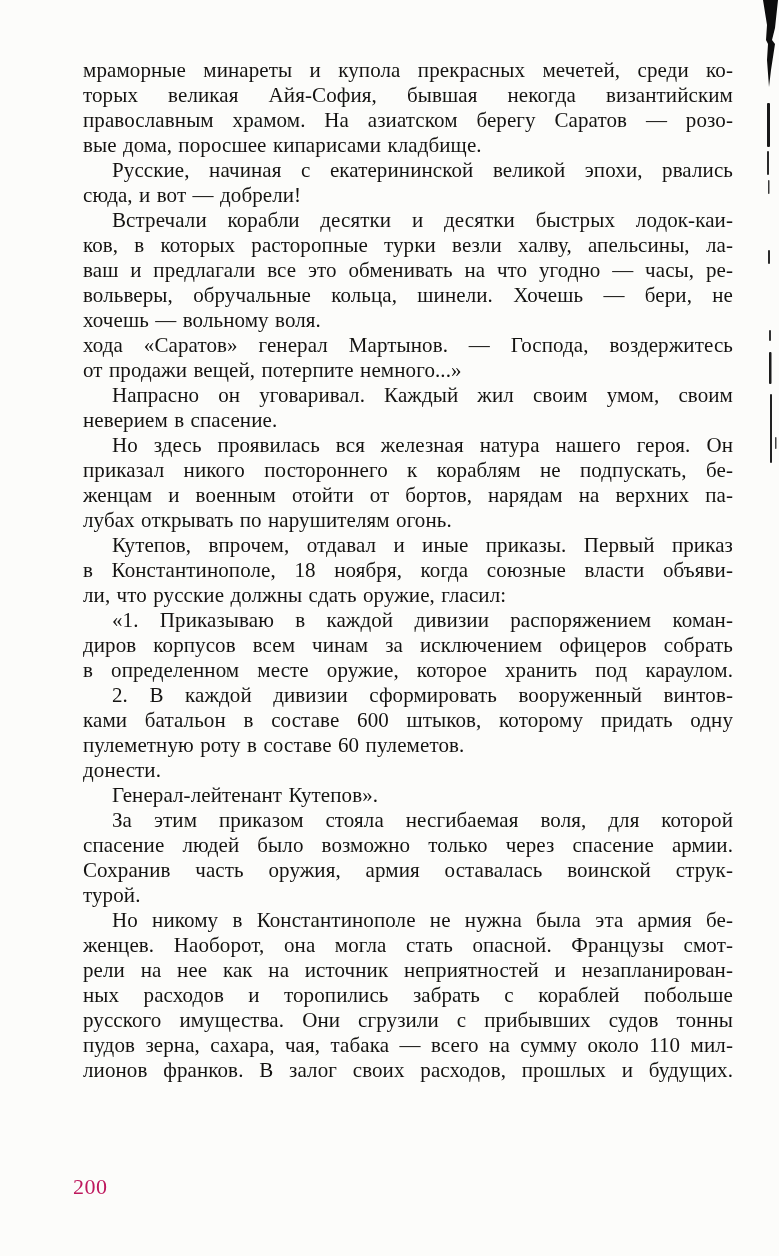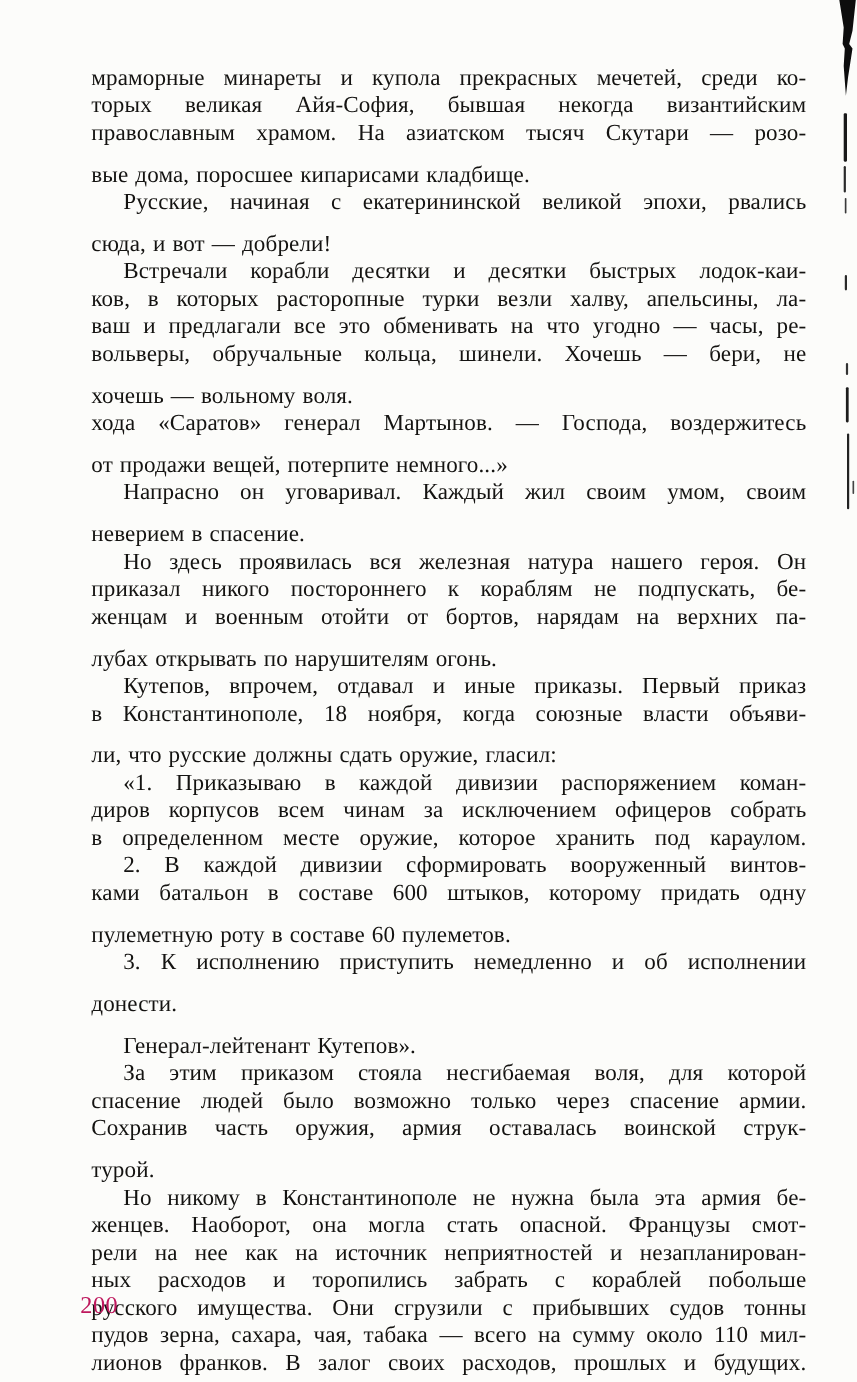--- a/index.html
+++ b/index.html
@@ -41,21 +41,20 @@
     word-spacing: 1px;
     overflow: hidden;
     white-space: nowrap;
   }
   .line.first-indent {
     text-indent: 29px;
   }
   .line.last-left {
     text-align: left;
     text-align-last: left;
-    margin-top: 13px;
   }
   .page-number {
     position: absolute;
     left: 73px;
     top: 1175px;
     font-size: 22px;
     line-height: 24px;
     color: #be185d;
     letter-spacing: 0.5px;
   }
@@ -70,21 +69,21 @@
 </style>
 </head>
 <body>
 
 <div class="page">
 
   <div class="text-block">
       <div class="para">
         <div class="line">мраморные минареты и купола прекрасных мечетей, среди ко-</div>
         <div class="line">торых великая Айя-София, бывшая некогда византийским</div>
-        <div class="line">православным храмом. На азиатском тысяч Скутари — розо-</div>
+        <div class="line">православным храмом. На азиатском берегу Саратов — розо-</div>
         <div class="line last-left">вые дома, поросшее кипарисами кладбище.</div>
       </div>
       <div class="para">
         <div class="line first-indent">Русские, начиная с екатерининской великой эпохи, рвались</div>
         <div class="line last-left">сюда, и вот — добрели!</div>
       </div>
       <div class="para">
         <div class="line first-indent">Встречали корабли десятки и десятки быстрых лодок-каи-</div>
         <div class="line">ков, в которых расторопные турки везли халву, апельсины, ла-</div>
         <div class="line">ваш и предлагали все это обменивать на что угодно — часы, ре-</div>
@@ -114,21 +113,20 @@
         <div class="line first-indent">«1. Приказываю в каждой дивизии распоряжением коман-</div>
         <div class="line">диров корпусов всем чинам за исключением офицеров собрать</div>
         <div class="line">в определенном месте оружие, которое хранить под караулом.</div>
       </div>
       <div class="para">
         <div class="line first-indent">2. В каждой дивизии сформировать вооруженный винтов-</div>
         <div class="line">ками батальон в составе 600 штыков, которому придать одну</div>
         <div class="line last-left">пулеметную роту в составе 60 пулеметов.</div>
       </div>
       <div class="para">
-        <div class="line first-indent">3. К исполнению приступить немедленно и об исполнении</div>
         <div class="line last-left">донести.</div>
       </div>
       <div class="para">
         <div class="line first-indent last-left">Генерал-лейтенант Кутепов».</div>
       </div>
       <div class="para">
         <div class="line first-indent">За этим приказом стояла несгибаемая воля, для которой</div>
         <div class="line">спасение людей было возможно только через спасение армии.</div>
         <div class="line">Сохранив часть оружия, армия оставалась воинской струк-</div>
         <div class="line last-left">турой.</div>

